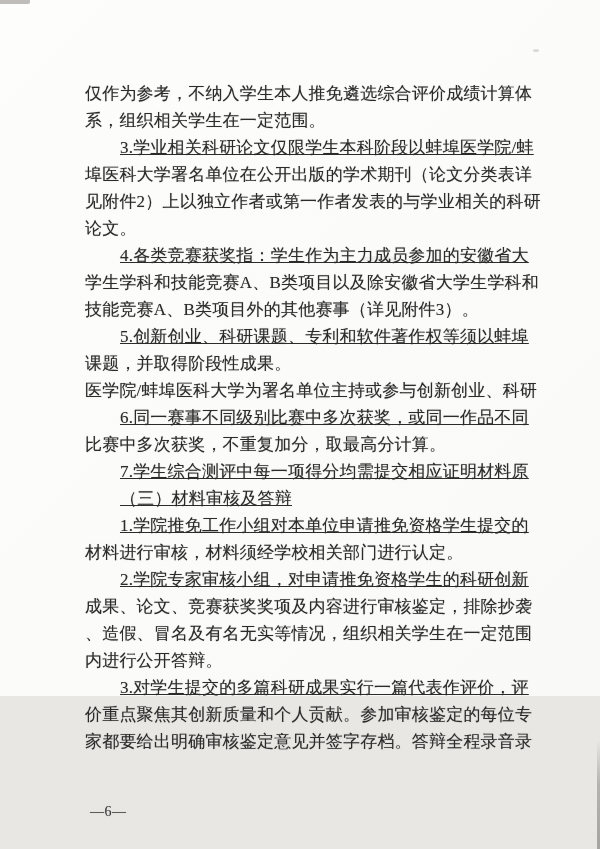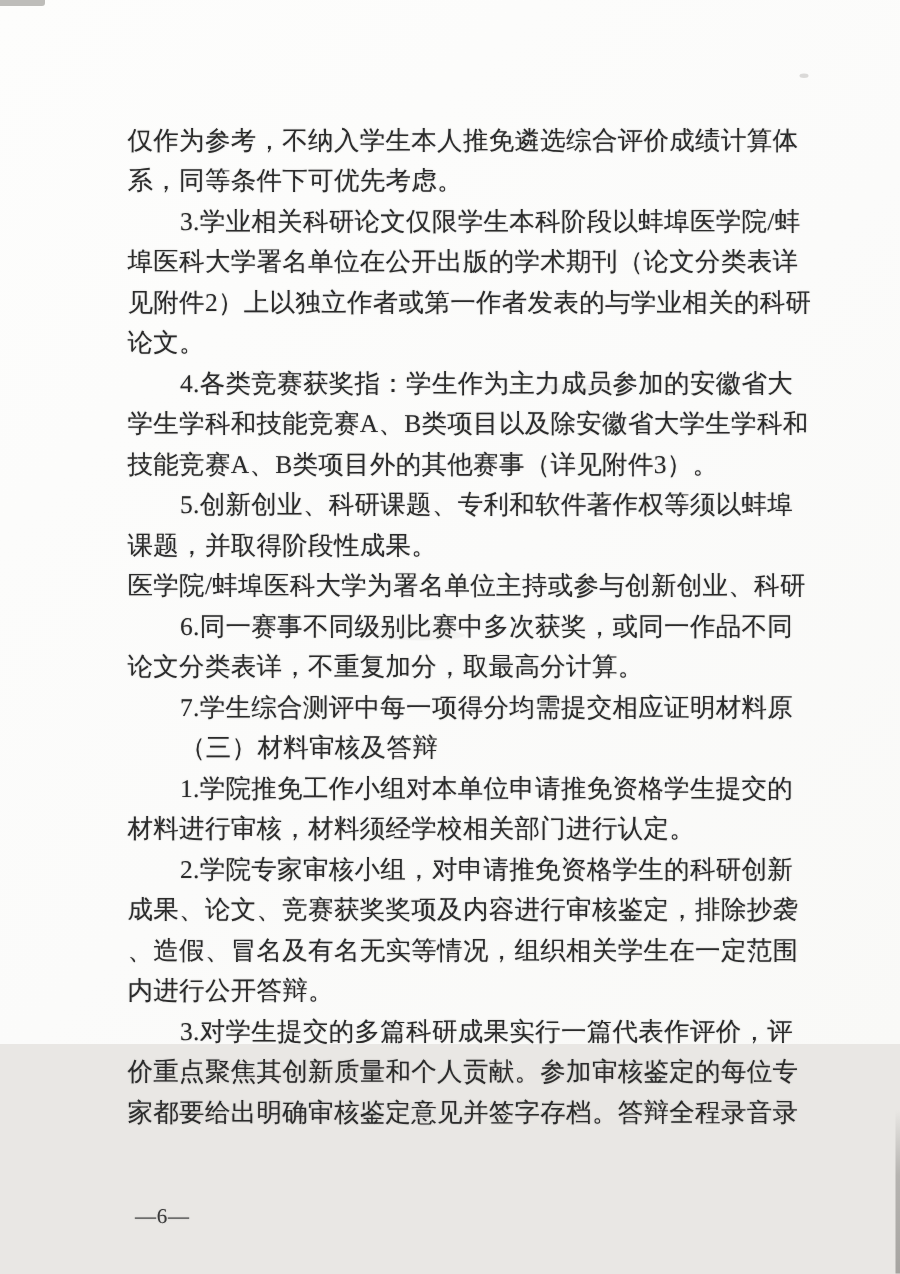--- a/index.html
+++ b/index.html
@@ -83,20 +83,21 @@
     line-height: 27px;
     font-size: 17px;
     letter-spacing: 0.2px;
     color: #2b2b2b;
     text-shadow: 0 0 1px rgba(43,43,43,0.38);
     white-space: nowrap;
   }
 
   .text-line.indent {
     padding-left: 35px;
+    text-decoration: underline;
   }
 
   .page-number {
     position: absolute;
     left: 90px;
     top: 804px;
     font-size: 14px;
     letter-spacing: 0.5px;
     color: #3a3a3a;
     text-shadow: 0 0 0.8px rgba(58,58,58,0.4);
@@ -107,33 +108,33 @@
 
 <div class="scan-page">
 
   <div class="corner-smudge"></div>
   <div class="speck-1"></div>
   <div class="speck-2"></div>
   <div class="speck-3"></div>
 
   <div class="text-block">
       <div class="text-line">仅作为参考，不纳入学生本人推免遴选综合评价成绩计算体</div>
-      <div class="text-line">系，同等条件下可优先考虑。</div>
+      <div class="text-line">系，组织相关学生在一定范围。</div>
       <div class="text-line indent">3.学业相关科研论文仅限学生本科阶段以蚌埠医学院/蚌</div>
       <div class="text-line">埠医科大学署名单位在公开出版的学术期刊（论文分类表详</div>
       <div class="text-line">见附件2）上以独立作者或第一作者发表的与学业相关的科研</div>
       <div class="text-line">论文。</div>
       <div class="text-line indent">4.各类竞赛获奖指：学生作为主力成员参加的安徽省大</div>
       <div class="text-line">学生学科和技能竞赛A、B类项目以及除安徽省大学生学科和</div>
       <div class="text-line">技能竞赛A、B类项目外的其他赛事（详见附件3）。</div>
       <div class="text-line indent">5.创新创业、科研课题、专利和软件著作权等须以蚌埠</div>
       <div class="text-line">课题，并取得阶段性成果。</div>
       <div class="text-line">医学院/蚌埠医科大学为署名单位主持或参与创新创业、科研</div>
       <div class="text-line indent">6.同一赛事不同级别比赛中多次获奖，或同一作品不同</div>
-      <div class="text-line">论文分类表详，不重复加分，取最高分计算。</div>
+      <div class="text-line">比赛中多次获奖，不重复加分，取最高分计算。</div>
       <div class="text-line indent">7.学生综合测评中每一项得分均需提交相应证明材料原</div>
       <div class="text-line indent">（三）材料审核及答辩</div>
       <div class="text-line indent">1.学院推免工作小组对本单位申请推免资格学生提交的</div>
       <div class="text-line">材料进行审核，材料须经学校相关部门进行认定。</div>
       <div class="text-line indent">2.学院专家审核小组，对申请推免资格学生的科研创新</div>
       <div class="text-line">成果、论文、竞赛获奖奖项及内容进行审核鉴定，排除抄袭</div>
       <div class="text-line">、造假、冒名及有名无实等情况，组织相关学生在一定范围</div>
       <div class="text-line">内进行公开答辩。</div>
       <div class="text-line indent">3.对学生提交的多篇科研成果实行一篇代表作评价，评</div>
       <div class="text-line">价重点聚焦其创新质量和个人贡献。参加审核鉴定的每位专</div>

